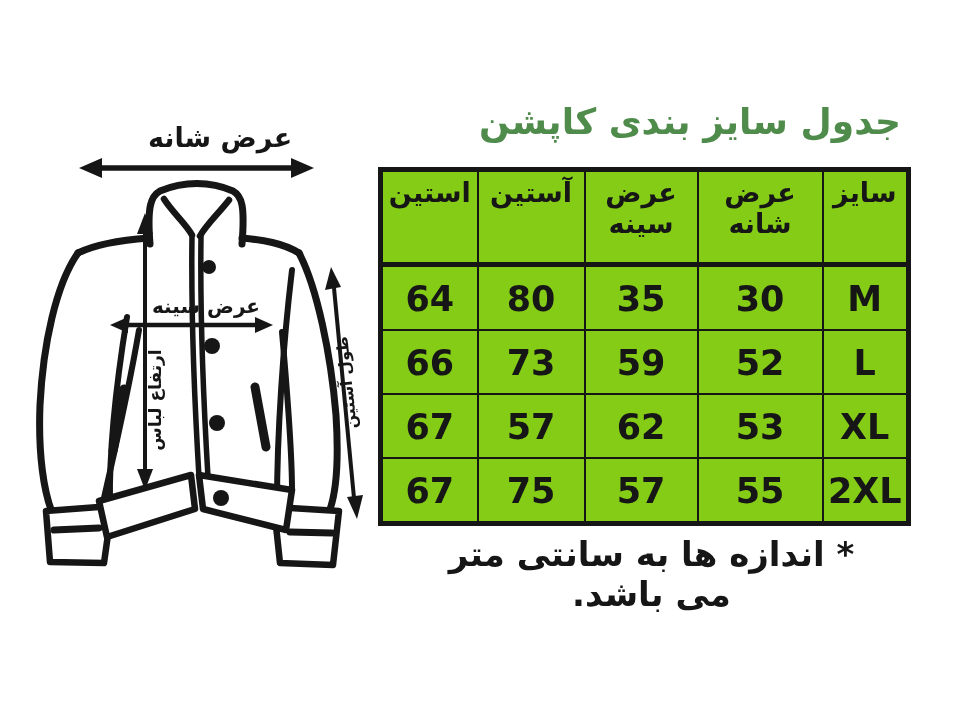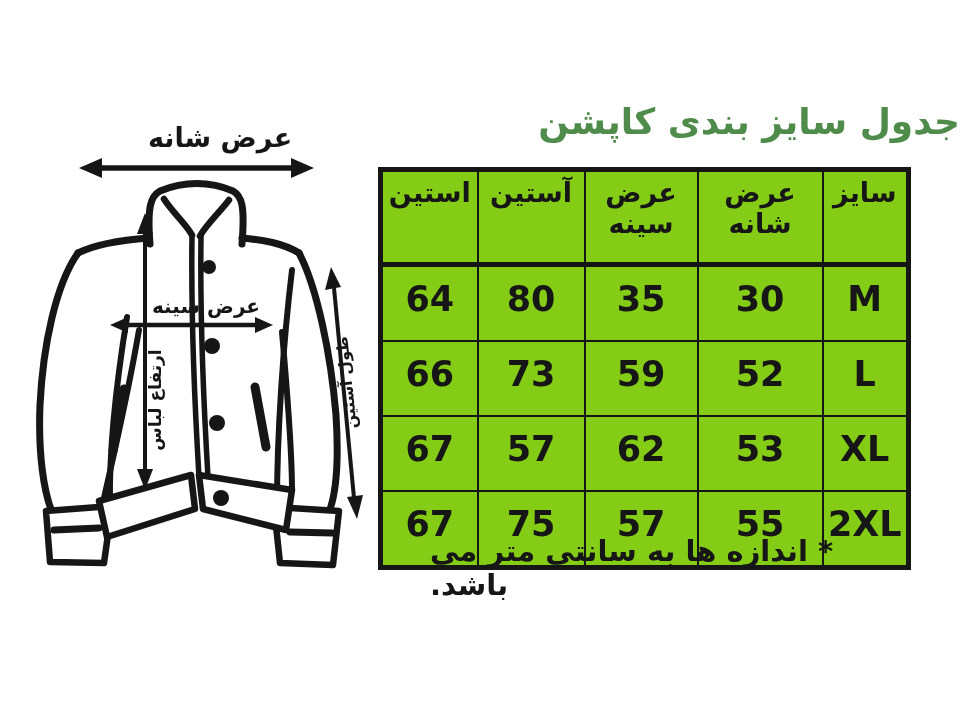--- a/index.html
+++ b/index.html
@@ -2,49 +2,49 @@
 <html lang="fa"><head>
 <meta charset="utf-8">
 <style>
   html,body{margin:0;padding:0;background:#ffffff;}
   #stage{
     position:relative;width:980px;height:706px;background:#ffffff;overflow:hidden;
     font-family:"DejaVu Sans",sans-serif;color:#161616;
   }
   .title{
     position:absolute;left:420px;top:100px;width:540px;
-    text-align:right;direction:rtl;
+    text-align:center;direction:rtl;
     font-size:36px;font-weight:bold;line-height:1.2;
   }
   table.size-table{
     position:absolute;left:378px;top:167px;
     border-collapse:collapse;direction:rtl;table-layout:fixed;
     border:5px solid #161616;
   }
   table.size-table th, table.size-table td{
     border:2px solid #161616;text-align:center;
     font-weight:bold;background:#84cc16;
   }
   table.size-table th{
     height:84px;vertical-align:top;padding-top:5px;
     font-size:27px;border-bottom:5px solid #161616;
   }
   table.size-table td{
-    height:61px;vertical-align:middle;padding-bottom:11px;
+    height:61px;vertical-align:middle;padding-bottom:0;
     font-size:35px;
   }
   col.c-size{width:86px}
   col.c-shoulder{width:125px}
   col.c-chest{width:113px}
   col.c-height{width:107px}
   col.c-sleeve{width:97px}
   .note{
     position:absolute;left:430px;top:534px;width:443px;
-    direction:rtl;text-align:left;
-    font-size:29px;font-weight:bold;
+    direction:rtl;text-align:center;
+    font-size:34px;font-weight:bold;
   }
   svg text{font-family:"DejaVu Sans",sans-serif;font-weight:bold;fill:#161616;}
 </style>
 </head>
 <body>
 
 <div id="stage">
 
   <div class="title" style="color: rgb(79, 140, 75);">جدول سایز بندی کاپشن</div>
 

